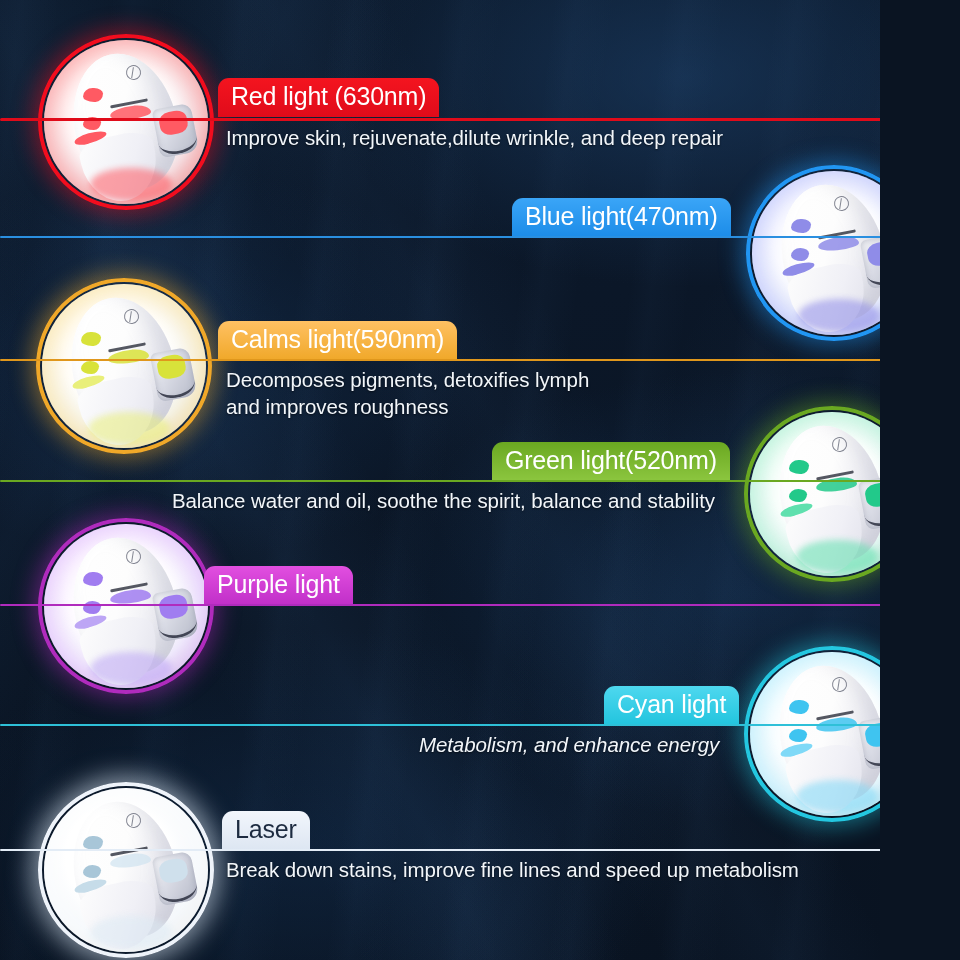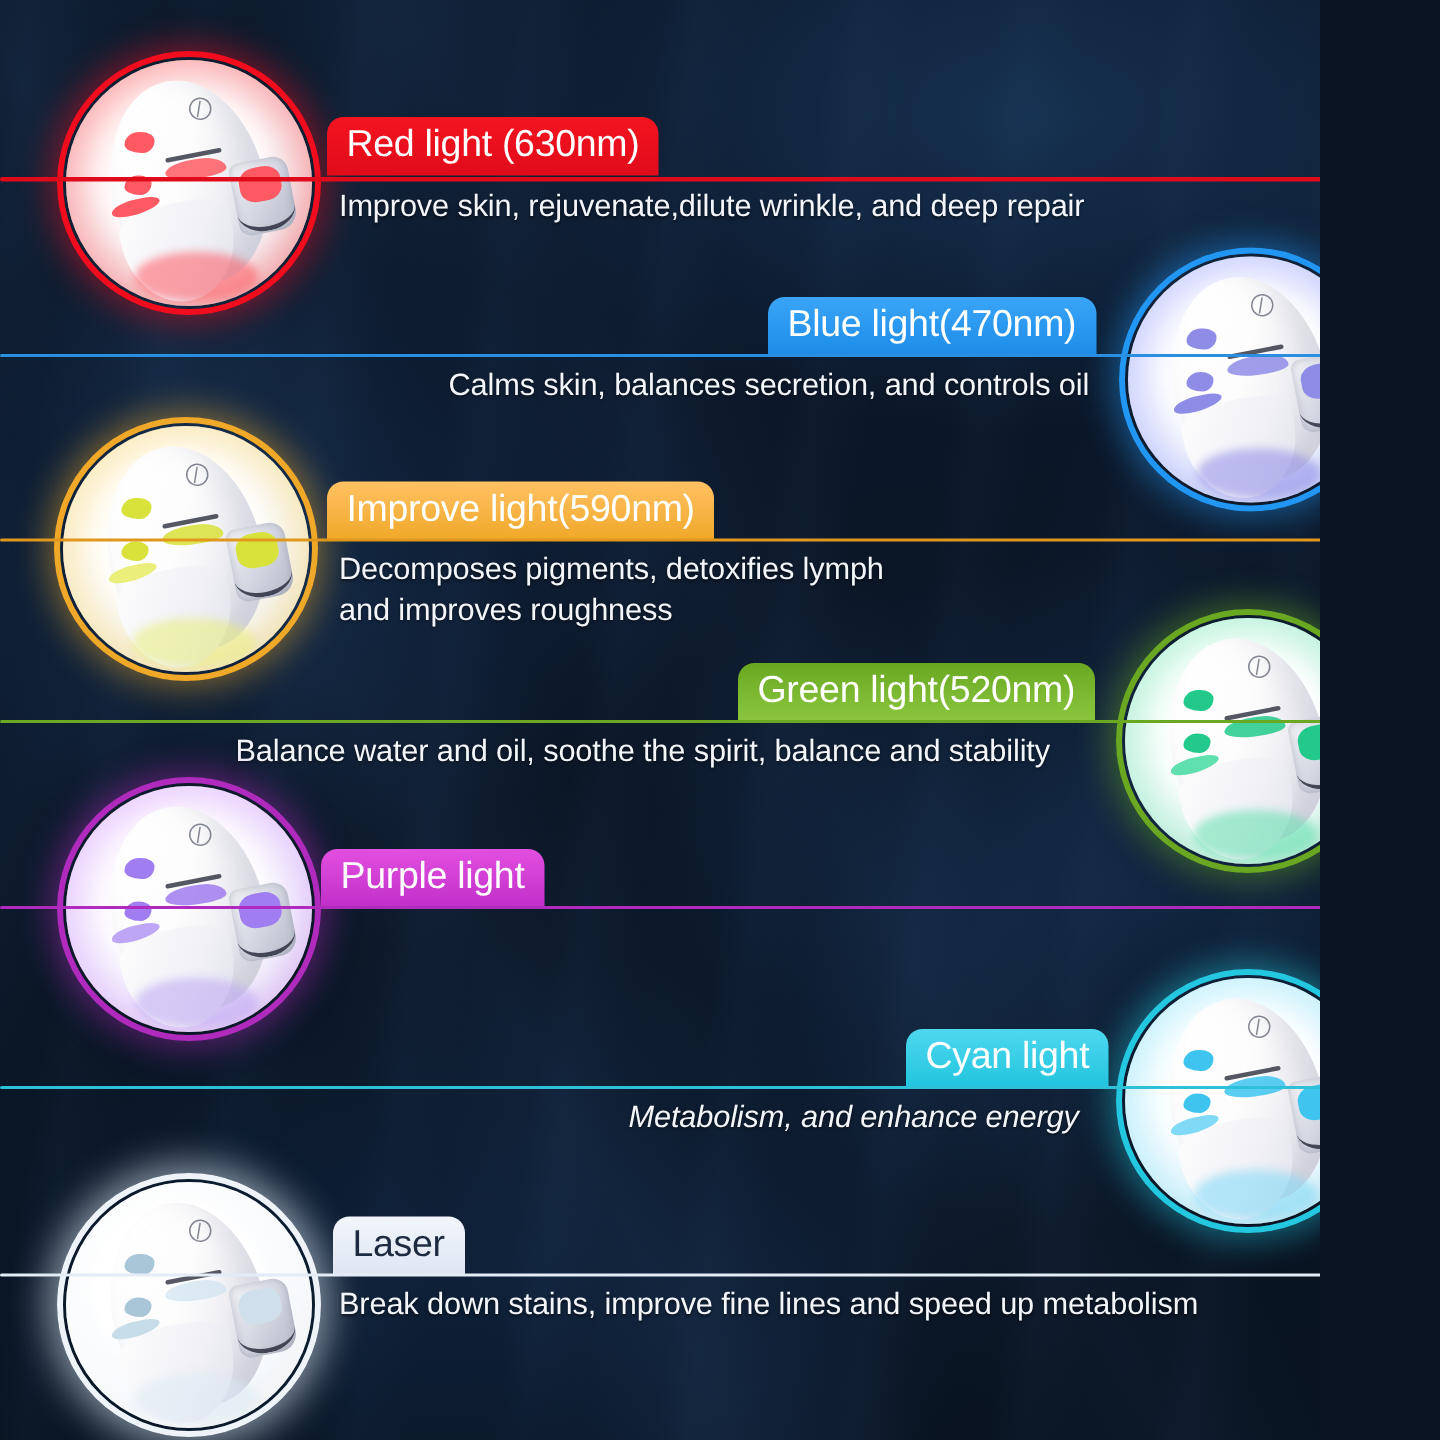--- a/index.html
+++ b/index.html
@@ -246,42 +246,41 @@
       <div class="mouth" style="left:18%; top:57%; width:20%; height:6%; background:#8f8ce8;"></div>
       <div class="neck-strap">
         <div class="strap-led" style="background:#8f8ce8;"></div>
         <div class="strap-arc"></div>
       </div>
       <div class="neck-glow" style="background:#8f8ce8;"></div>
     </div>
   </div>
   <div class="badge" style="left:512px; top:198px; background:linear-gradient(180deg,#3aa5f7 0%,#1c8ce8 100%);">Blue light(470nm)</div>
   <div class="divider" style="top:236px; background:#2a8fe0; height:2px;"></div>
-  <div class="desc" style="left:299px; top:243px;">Calms skin, balances secretion, and controls oil</div>
 
   <div class="mask-wrap" style="left:36px; top:278px; width:176px; height:176px;">
     <div class="ring" style="border:4px solid #f0a829; box-shadow:0 0 22px 5px rgba(240,168,41,0.45);"></div>
     <div class="glow" style="box-shadow:0 0 26px 10px rgba(255,220,130,0.55) inset;"></div>
     <div class="mask-clip">
       <div class="face"></div>
       <div class="chin"></div>
       <div class="logo"></div>
       <div class="brow" style="left:40%; top:38%;"></div>
       <div class="eye" style="left:40%; top:40%; background:#d8e23a; opacity:.85;"></div>
       <div class="nostril" style="left:24%; top:29%; width:12%; height:9%; background:#d8e23a;"></div>
       <div class="nostril" style="left:24%; top:47%; width:11%; height:8%; background:#d8e23a;"></div>
       <div class="mouth" style="left:18%; top:57%; width:20%; height:6%; background:#e9ef7a;"></div>
       <div class="neck-strap">
         <div class="strap-led" style="background:#d8e23a;"></div>
         <div class="strap-arc"></div>
       </div>
       <div class="neck-glow" style="background:#e9ef7a;"></div>
     </div>
   </div>
-  <div class="badge" style="left:218px; top:321px; background:linear-gradient(180deg,#ffc163 0%,#f0a829 100%);">Improve light(590nm)</div>
+  <div class="badge" style="left:218px; top:321px; background:linear-gradient(180deg,#ffc163 0%,#f0a829 100%);">Calms light(590nm)</div>
   <div class="divider" style="top:359px; background:#e0971c; height:2px;"></div>
   <div class="desc" style="left:226px; top:366px;">Decomposes pigments, detoxifies lymph
 and improves roughness</div>
 
   <div class="mask-wrap" style="left:744px; top:406px; width:176px; height:176px;">
     <div class="ring" style="border:4px solid #6aa821; box-shadow:0 0 22px 5px rgba(106,168,33,0.45);"></div>
     <div class="glow" style="box-shadow:0 0 26px 10px rgba(120,235,180,0.45) inset;"></div>
     <div class="mask-clip">
       <div class="face"></div>
       <div class="chin"></div>
@@ -293,42 +292,42 @@
       <div class="mouth" style="left:18%; top:57%; width:20%; height:6%; background:#5fe0ae;"></div>
       <div class="neck-strap">
         <div class="strap-led" style="background:#22c98a;"></div>
         <div class="strap-arc"></div>
       </div>
       <div class="neck-glow" style="background:#5fe0ae;"></div>
     </div>
   </div>
   <div class="badge" style="left:492px; top:442px; background:linear-gradient(180deg,#6aa821 0%,#8cc63f 100%);">Green light(520nm)</div>
   <div class="divider" style="top:480px; background:#6aa821; height:2px;"></div>
-  <div class="desc" style="left:157px; top:487px;">Balance water and oil, soothe the spirit, balance and stability</div>
+  <div class="desc" style="left:172px; top:487px;">Balance water and oil, soothe the spirit, balance and stability</div>
 
   <div class="mask-wrap" style="left:38px; top:518px; width:176px; height:176px;">
     <div class="ring" style="border:4px solid #b02bbd; box-shadow:0 0 22px 5px rgba(176,43,189,0.45);"></div>
     <div class="glow" style="box-shadow:0 0 26px 10px rgba(215,150,255,0.45) inset;"></div>
     <div class="mask-clip">
       <div class="face"></div>
       <div class="chin"></div>
       <div class="logo"></div>
       <div class="brow" style="left:40%; top:38%;"></div>
       <div class="eye" style="left:40%; top:40%; background:#a07df0; opacity:.85;"></div>
       <div class="nostril" style="left:24%; top:29%; width:12%; height:9%; background:#a07df0;"></div>
       <div class="nostril" style="left:24%; top:47%; width:11%; height:8%; background:#a07df0;"></div>
       <div class="mouth" style="left:18%; top:57%; width:20%; height:6%; background:#bda6f5;"></div>
       <div class="neck-strap">
         <div class="strap-led" style="background:#a07df0;"></div>
         <div class="strap-arc"></div>
       </div>
       <div class="neck-glow" style="background:#bda6f5;"></div>
     </div>
   </div>
-  <div class="badge" style="left:214px; top:566px; background:linear-gradient(180deg,#e24fe0 0%,#c02fc8 100%);">Purple light</div>
+  <div class="badge" style="left:204px; top:566px; background:linear-gradient(180deg,#e24fe0 0%,#c02fc8 100%);">Purple light</div>
   <div class="divider" style="top:604px; background:#b02bbd; height:2px;"></div>
 
   <div class="mask-wrap" style="left:744px; top:646px; width:176px; height:176px;">
     <div class="ring" style="border:4px solid #24c7e0; box-shadow:0 0 22px 5px rgba(36,199,224,0.45);"></div>
     <div class="glow" style="box-shadow:0 0 26px 10px rgba(140,230,255,0.45) inset;"></div>
     <div class="mask-clip">
       <div class="face"></div>
       <div class="chin"></div>
       <div class="logo"></div>
       <div class="brow" style="left:40%; top:38%;"></div>

